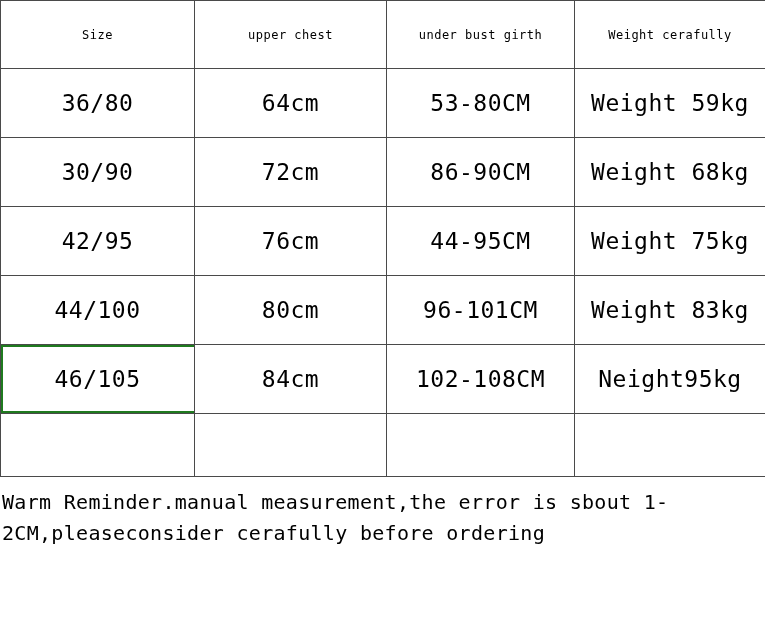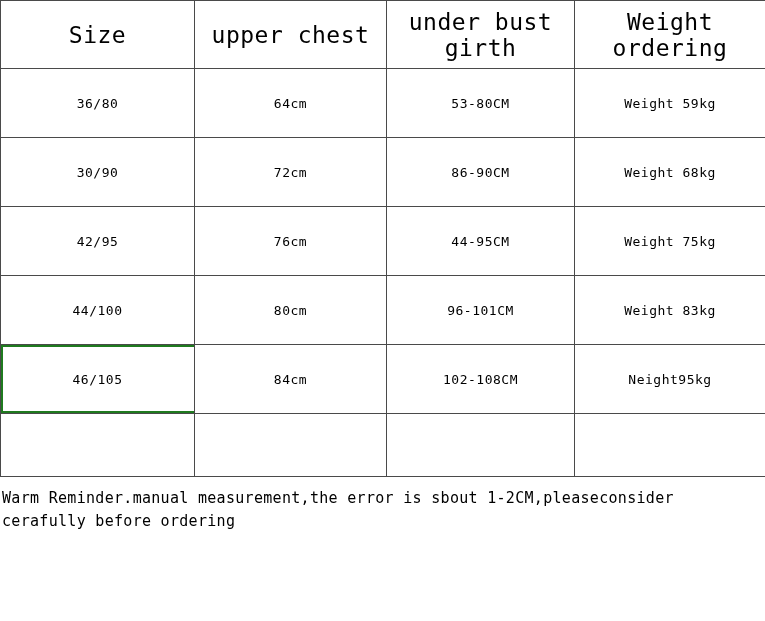--- a/index.html
+++ b/index.html
@@ -30,45 +30,45 @@
   table.size-table col.c2 { width: 188px; }
   table.size-table col.c3 { width: 191px; }
 
   table.size-table td,
   table.size-table th {
     border: 1px solid #4a4a4a;
     padding: 0;
     text-align: center;
     vertical-align: middle;
     font-weight: normal;
-    font-size: 13px;
+    font-size: 23px;
     letter-spacing: 0.5px;
     color: #000;
   }
   table.size-table tr.header-row td {
     height: 67px;
-    font-size: 23px;
+    font-size: 12px;
   }
   table.size-table tr.data-row td {
     height: 68px;
   }
   table.size-table tr.blank-row td {
     height: 62px;
   }
   
   table.size-table {
     border-top: 1px solid #4a4a4a;
   }
   
   td.highlight {
     box-shadow: inset 2px 0 0 0 #1f7a1f, inset 0 2px 0 0 #1f7a1f, inset 0 -2px 0 0 #1f7a1f;
   }
   .note {
     padding: 10px 4px 0 2px;
-    font-size: 15px;
+    font-size: 20px;
     line-height: 1.55;
     letter-spacing: 0.3px;
     color: #000;
     white-space: pre-wrap;
   }
 </style>
 </head>
 <body>
 
 <div class="sheet">
@@ -78,21 +78,21 @@
       <col class="c0">
         <col class="c1">
         <col class="c2">
         <col class="c3">
     </colgroup>
     <tbody>
       <tr class="header-row">
         <td>Size</td>
         <td>upper chest</td>
         <td>under bust girth</td>
-        <td>Weight ordering</td>
+        <td>Weight cerafully</td>
       </tr>
 
       <tr class="data-row">
         <td>36/80</td>
         <td>64cm</td>
         <td>53-80CM</td>
         <td>Weight 59kg</td>
       </tr>
 
 

